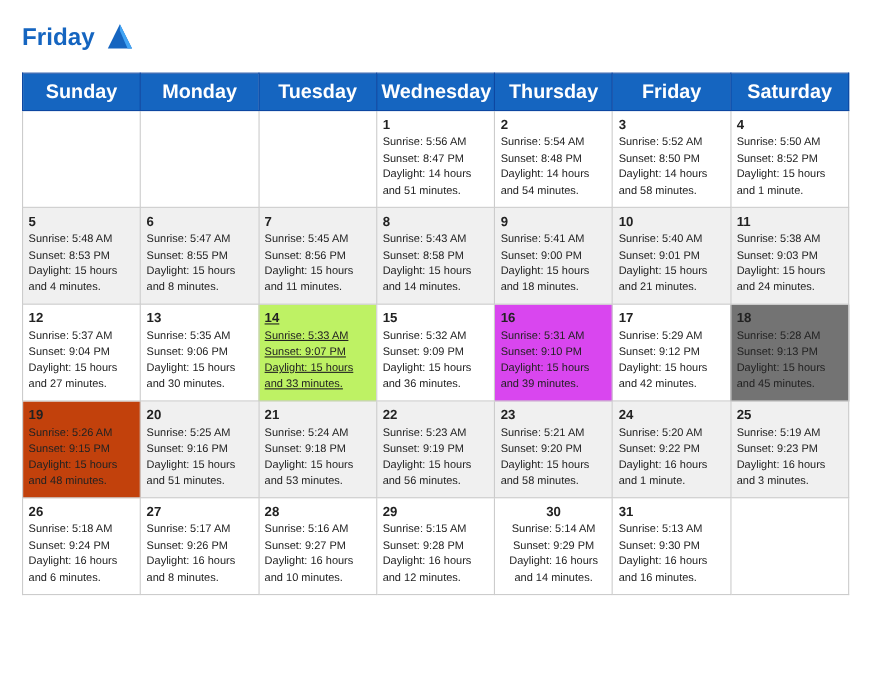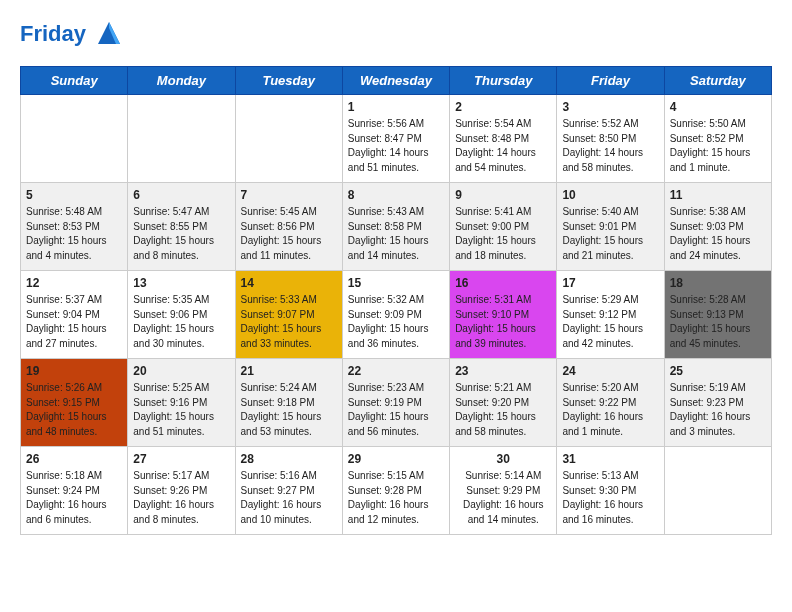--- a/index.html
+++ b/index.html
@@ -50,26 +50,25 @@
       color: #333;
     }
     table {
       width: 100%;
       border-collapse: collapse;
       table-layout: fixed;
     }
     thead tr th {
       background-color: #1565c0;
       color: #fff;
-      font-size: 13px;
+      font-size: 18px;
       font-weight: bold;
       padding: 6px 4px;
       text-align: center;
       border: 1px solid #0d47a1;
-      font-style: italic;
     }
     tbody tr td {
       border: 1px solid #ccc;
       vertical-align: top;
       padding: 5px 5px 5px 5px;
       font-size: 10.5px;
       color: #222;
       height: 88px;
       background: #fff;
     }
@@ -181,21 +180,21 @@
       </tr>
       <tr>
         <td style="background: rgb(255, 255, 255);">
           <span class="day-number">12</span>
           <div class="day-info">Sunrise: 5:37 AM<br>Sunset: 9:04 PM<br>Daylight: 15 hours<br>and 27 minutes.</div>
         </td>
         <td style="background: rgb(255, 255, 255);">
           <span class="day-number">13</span>
           <div class="day-info">Sunrise: 5:35 AM<br>Sunset: 9:06 PM<br>Daylight: 15 hours<br>and 30 minutes.</div>
         </td>
-        <td style="background: #eab308;">
+        <td style="background: #bef264; text-decoration: underline;">
           <span class="day-number">14</span>
           <div class="day-info">Sunrise: 5:33 AM<br>Sunset: 9:07 PM<br>Daylight: 15 hours<br>and 33 minutes.</div>
         </td>
         <td style="background: rgb(255, 255, 255);">
           <span class="day-number">15</span>
           <div class="day-info">Sunrise: 5:32 AM<br>Sunset: 9:09 PM<br>Daylight: 15 hours<br>and 36 minutes.</div>
         </td>
         <td style="background: #d946ef; margin-top: 48px;">
           <span class="day-number">16</span>
           <div class="day-info">Sunrise: 5:31 AM<br>Sunset: 9:10 PM<br>Daylight: 15 hours<br>and 39 minutes.</div>

